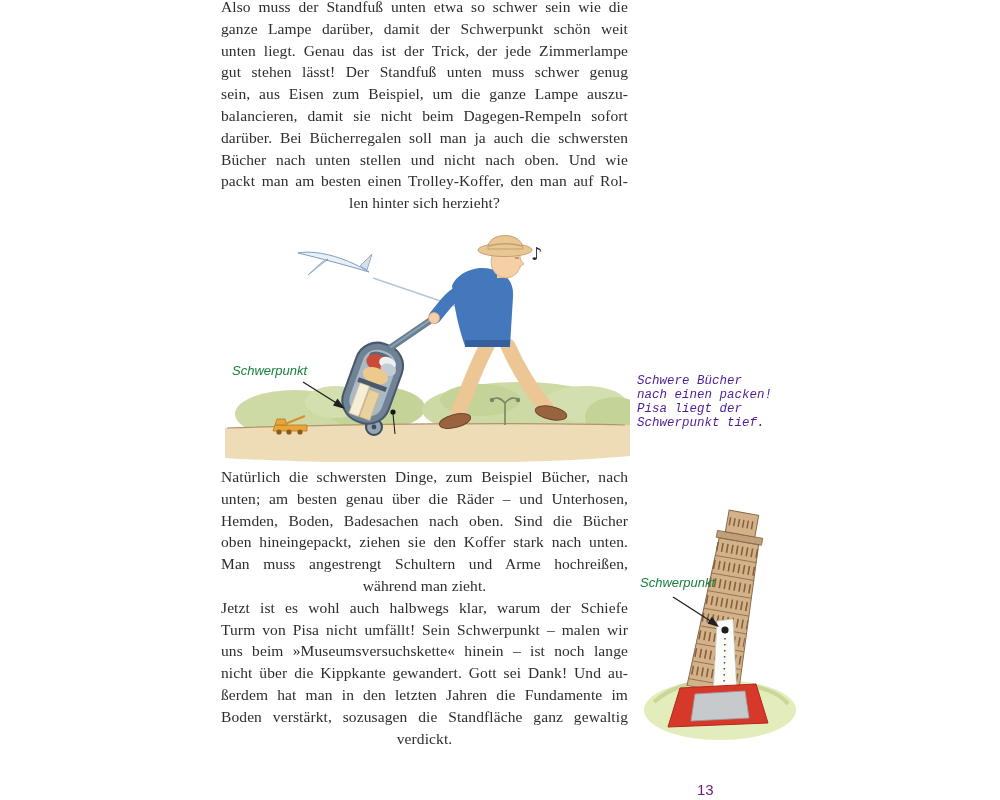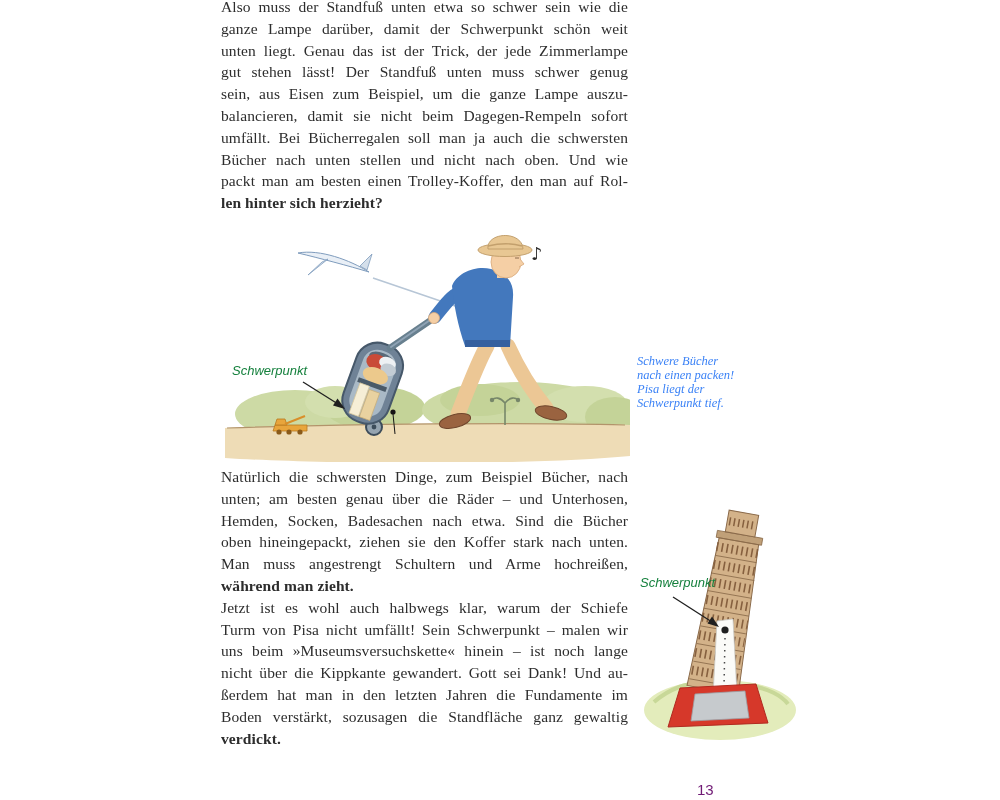--- a/index.html
+++ b/index.html
@@ -1,42 +1,42 @@
 <!DOCTYPE html>
 <html><head>
 <meta charset="utf-8">
 <style>
   html,body{margin:0;padding:0;background:#ffffff;}
   .page{position:relative;width:917px;height:800px;background:#ffffff;overflow:hidden;
         font-family:"Liberation Serif",serif;}
   .text-col{position:absolute;left:221px;width:407px;color:#2d2d2d;font-size:15.5px;
             line-height:21.8px;letter-spacing:0.1px;}
   .jline{text-align:justify;text-align-last:justify;height:21.8px;overflow:hidden;}
-  .lline{text-align:left;height:21.8px;overflow:hidden;font-weight:bold;}
+  .lline{text-align:center;height:21.8px;overflow:hidden;}
   .fig-label{position:absolute;font-family:"Liberation Sans",sans-serif;font-style:italic;
              font-size:13px;color:#15803d;white-space:nowrap;}
-  .fig-caption{position:absolute;left:637px;top:354px;font-family:Liberation Serif, serif;
-               font-style:italic;font-size:12.5px;line-height:14px;color:#3b82f6;}
+  .fig-caption{position:absolute;left:637px;top:374px;font-family:Liberation Mono, monospace;
+               font-style:italic;font-size:12.5px;line-height:14px;color:#4c1d95;}
   .page-num{position:absolute;left:697px;top:781px;font-family:"Liberation Sans",sans-serif;
             font-size:15px;color:#701a75;}
   svg{position:absolute;}
 </style>
 </head>
 <body>
 
 <div class="page">
 
   <div class="text-col" style="top:-4px">
     <div class="jline">Also muss der Standfuß unten etwa so schwer sein wie die</div>
     <div class="jline">ganze Lampe darüber, damit der Schwerpunkt schön weit</div>
     <div class="jline">unten liegt. Genau das ist der Trick, der jede Zimmerlampe</div>
     <div class="jline">gut stehen lässt! Der Standfuß unten muss schwer genug</div>
     <div class="jline">sein, aus Eisen zum Beispiel, um die ganze Lampe auszu-</div>
     <div class="jline">balancieren, damit sie nicht beim Dagegen-Rempeln sofort</div>
-    <div class="jline">umfällt. Bei Bücherregalen soll man ja auch die schwersten</div>
+    <div class="jline">darüber. Bei Bücherregalen soll man ja auch die schwersten</div>
     <div class="jline">Bücher nach unten stellen und nicht nach oben. Und wie</div>
     <div class="jline">packt man am besten einen Trolley-Koffer, den man auf Rol-</div>
     <div class="lline">len hinter sich herzieht?</div>
   </div>
 
   <svg style="left:225px;top:222px" width="405" height="240" viewBox="0 0 405 240">
 
     <g>
       <ellipse cx="70" cy="192" rx="60" ry="24" fill="#cddaa5"></ellipse>
       <ellipse cx="150" cy="186" rx="50" ry="22" fill="#c4d398"></ellipse>
@@ -128,21 +128,21 @@
   <div class="fig-caption">
     <div>Schwere Bücher</div>
     <div>nach einen packen!</div>
     <div>Pisa liegt der</div>
     <div>Schwerpunkt tief.</div>
   </div>
 
   <div class="text-col" style="top:466px">
     <div class="jline">Natürlich die schwersten Dinge, zum Beispiel Bücher, nach</div>
     <div class="jline">unten; am besten genau über die Räder – und Unterhosen,</div>
-    <div class="jline">Hemden, Socken, Badesachen nach etwa. Sind die Bücher</div>
+    <div class="jline">Hemden, Boden, Badesachen nach oben. Sind die Bücher</div>
     <div class="jline">oben hineingepackt, ziehen sie den Koffer stark nach unten.</div>
     <div class="jline">Man muss angestrengt Schultern und Arme hochreißen,</div>
     <div class="lline">während man zieht.</div>
     <div class="jline">Jetzt ist es wohl auch halbwegs klar, warum der Schiefe</div>
     <div class="jline">Turm von Pisa nicht umfällt! Sein Schwerpunkt – malen wir</div>
     <div class="jline">uns beim »Museumsversuchskette« hinein – ist noch lange</div>
     <div class="jline">nicht über die Kippkante gewandert. Gott sei Dank! Und au-</div>
     <div class="jline">ßerdem hat man in den letzten Jahren die Fundamente im</div>
     <div class="jline">Boden verstärkt, sozusagen die Standfläche ganz gewaltig</div>
     <div class="lline">verdickt.</div>

